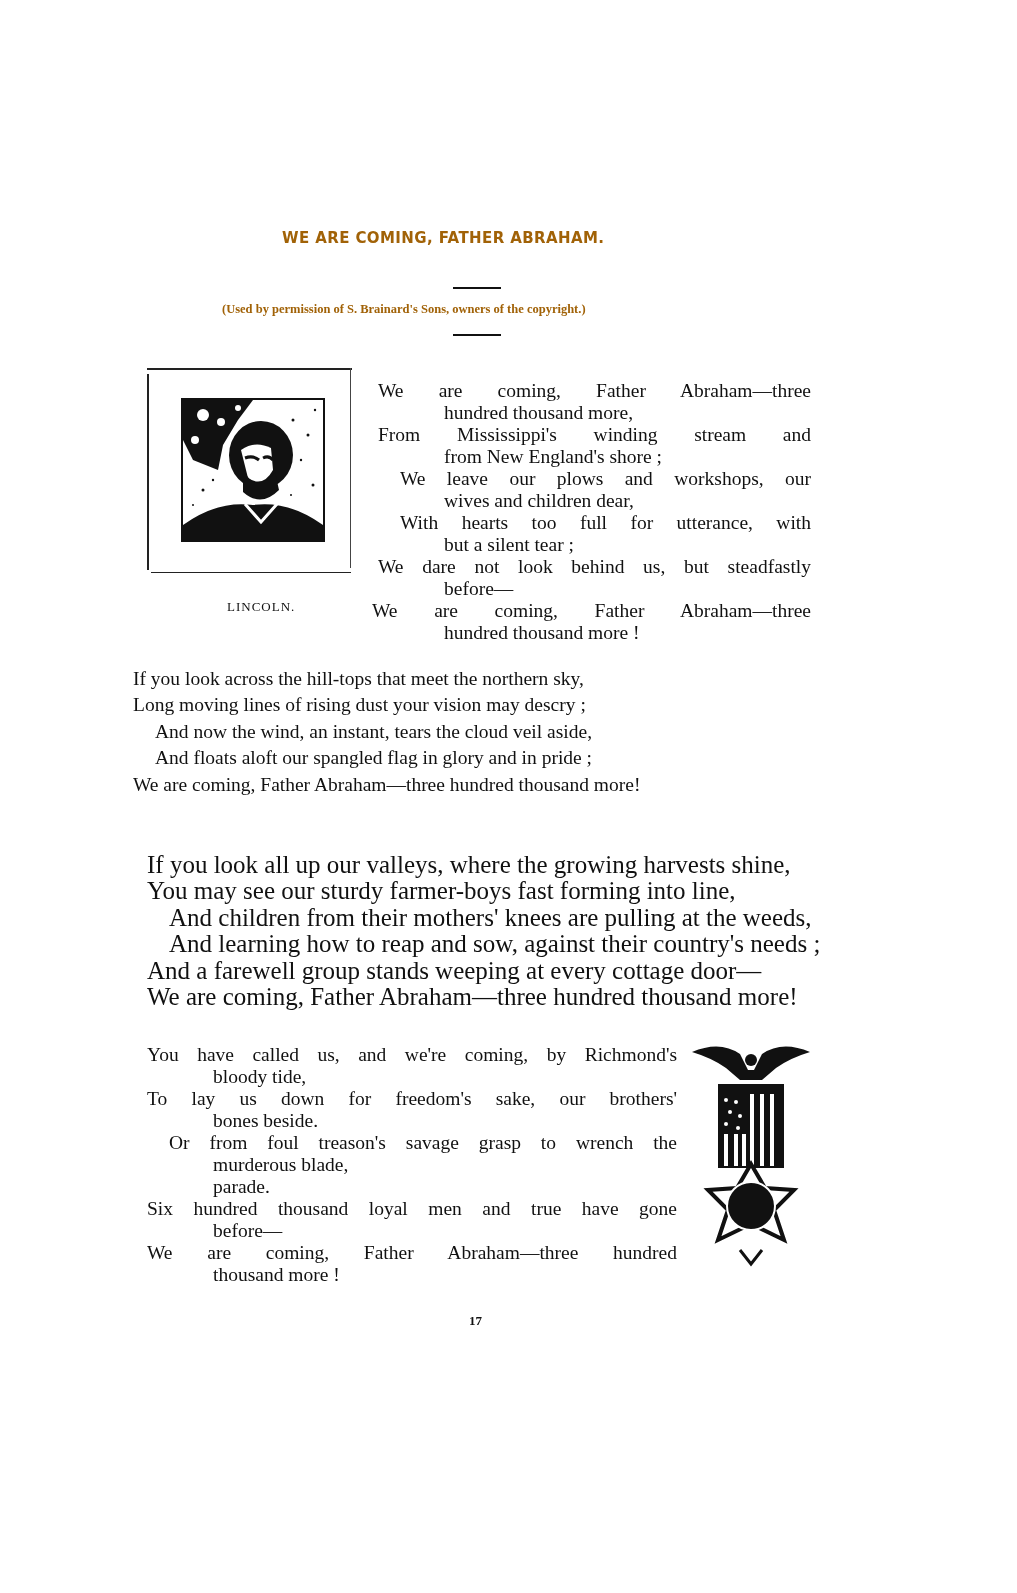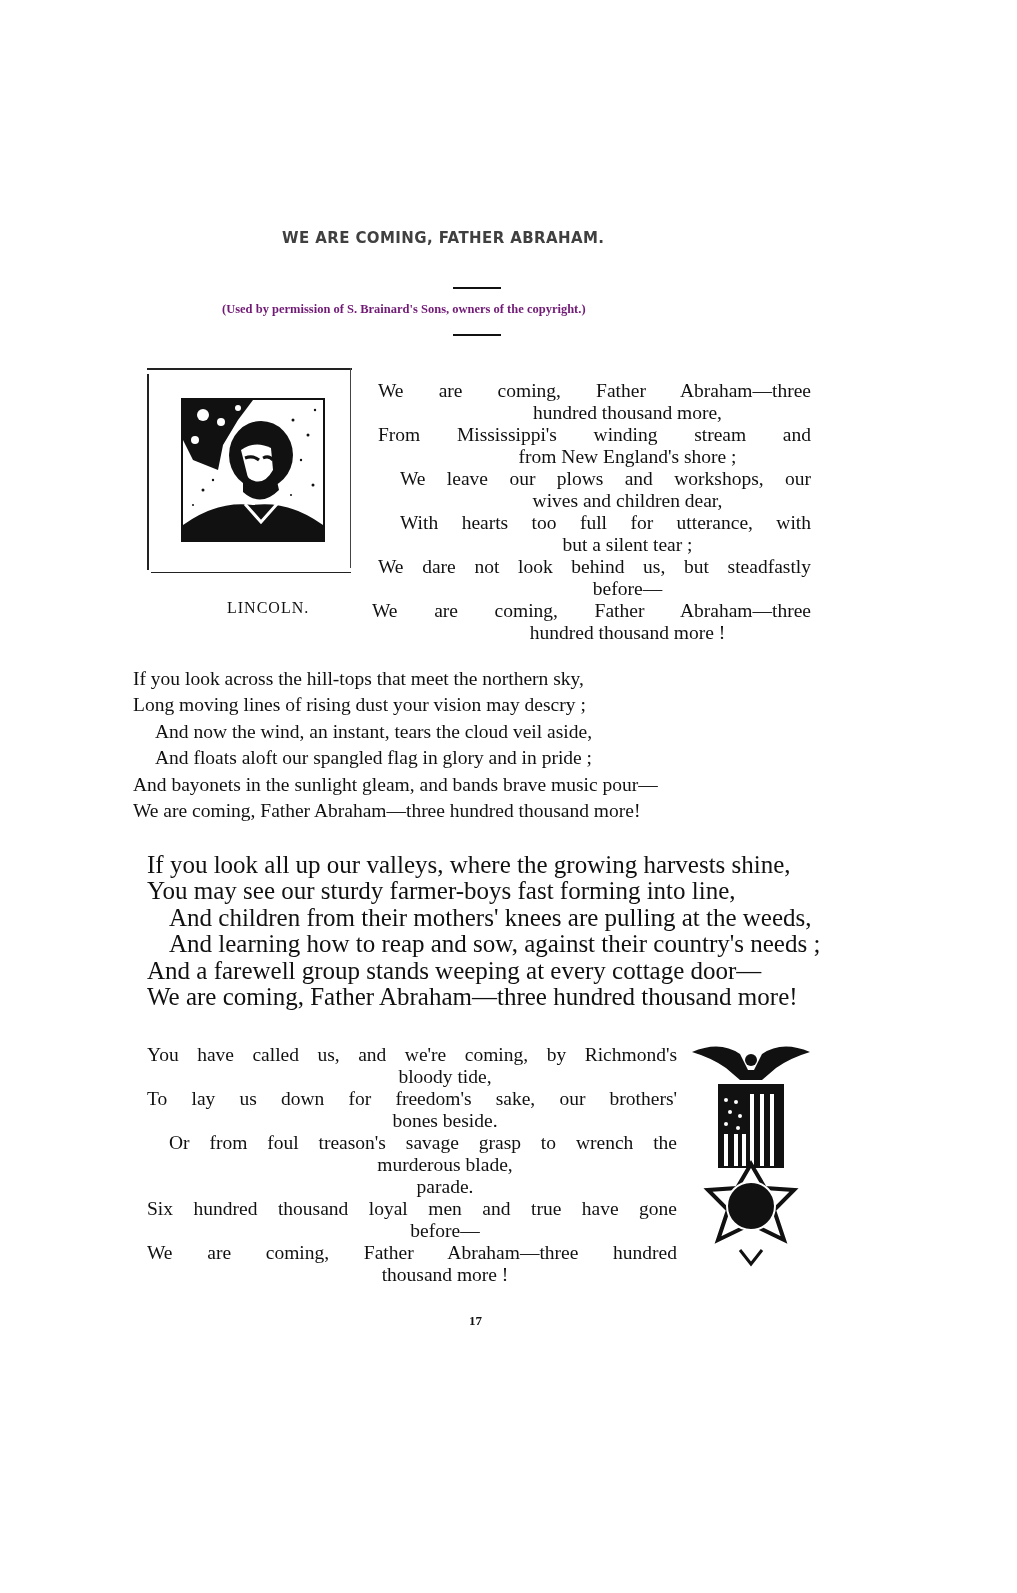--- a/index.html
+++ b/index.html
@@ -1,37 +1,37 @@
 <!DOCTYPE html>
 <html><head>
 <meta charset="utf-8">
 <style>
   html, body { margin: 0; padding: 0; background: #ffffff; }
   body { width: 1017px; height: 1593px; position: relative; overflow: hidden;
          font-family: "Liberation Serif", "DejaVu Serif", serif; color: #111; }
   .abs { position: absolute; }
   .title { left: 282px; top: 229px; font-family: "DejaVu Sans", sans-serif; font-weight: bold;
-           font-size: 15px; letter-spacing: 0.4px; color: #404040; }
+           font-size: 15px; letter-spacing: 0.4px; color: #a16207; }
   .rule { height: 2px; background: #111; }
-  .permission { left: 222px; top: 302px; font-size: 12.5px; font-weight: bold; color: #701a75; }
+  .permission { left: 222px; top: 302px; font-size: 12.5px; font-weight: bold; color: #a16207; }
   .frame { left: 147px; top: 368px; width: 204px; height: 205px; }
   .frame .top { position:absolute; left:0; top:0; width:205px; height:1.5px; background:#222; }
   .frame .left { position:absolute; left:0; top:6px; width:2px; height:196px; background:#222; }
   .frame .right { position:absolute; right:0; top:0; width:1px; height:200px; background:#444; }
   .frame .bottom { position:absolute; left:4px; bottom:0; width:200px; height:1.5px; background:#222; }
   .portrait { position:absolute; left:34px; top:30px; width:140px; height:140px; border:2px solid #111; background:#fff; overflow:hidden; }
-  .caption { left: 227px; top: 599px; font-size: 16px; letter-spacing: 1px; }
+  .caption { left: 227px; top: 599px; font-size: 13px; letter-spacing: 1px; }
   .verse { font-size: 19.5px; line-height: 22px; }
   .verse .ln { white-space: nowrap; }
   .just { text-align: justify; text-align-last: justify; }
   .st1 { left: 378px; top: 372px; width: 433px; margin-top: 8px; }
   .st2 { left: 133px; top: 666px; width: 680px; line-height: 26.4px; font-size: 19.5px; }
   .st3 { left: 147px; top: 852px; width: 680px; line-height: 26.4px; font-size: 25px; }
   .st4 { left: 147px; top: 1044px; width: 530px; }
-  .in2 { padding-left: 66px; text-align: center; }
+  .in2 { padding-left: 66px; }
   .in1 { padding-left: 22px; }
   .in0 { padding-left: 0; }
   .pagenum { left: 469px; top: 1313px; font-size: 13px; font-weight: bold; }
   .medal { left: 690px; top: 1040px; width: 122px; height: 230px; }
 </style>
 </head>
 <body>
 
 <h1 class="abs title" style="margin:0;">WE ARE COMING, FATHER ABRAHAM.</h1>
 <div class="abs rule" style="left:453px;top:287px;width:48px;"></div>
@@ -87,21 +87,20 @@
   <div class="ln in2">before—</div>
   <div class="ln just in0" style="margin-left:-6px;">We are coming, Father Abraham—three</div>
   <div class="ln in2">hundred thousand more !</div>
 </div>
 
 <div class="abs st2">
   <div class="ln in0">If you look across the hill-tops that meet the northern sky,</div>
   <div class="ln in0">Long moving lines of rising dust your vision may descry ;</div>
   <div class="ln in1">And now the wind, an instant, tears the cloud veil aside,</div>
   <div class="ln in1">And floats aloft our spangled flag in glory and in pride ;</div>
-  <div class="ln in0">And bayonets in the sunlight gleam, and bands brave music pour—</div>
   <div class="ln in0">We are coming, Father Abraham—three hundred thousand more!</div>
 </div>
 
 <div class="abs st3">
   <div class="ln in0">If you look all up our valleys, where the growing harvests shine,</div>
   <div class="ln in0">You may see our sturdy farmer-boys fast forming into line,</div>
   <div class="ln in1">And children from their mothers' knees are pulling at the weeds,</div>
   <div class="ln in1">And learning how to reap and sow, against their country's needs ;</div>
   <div class="ln in0">And a farewell group stands weeping at every cottage door—</div>
   <div class="ln in0">We are coming, Father Abraham—three hundred thousand more!</div>

